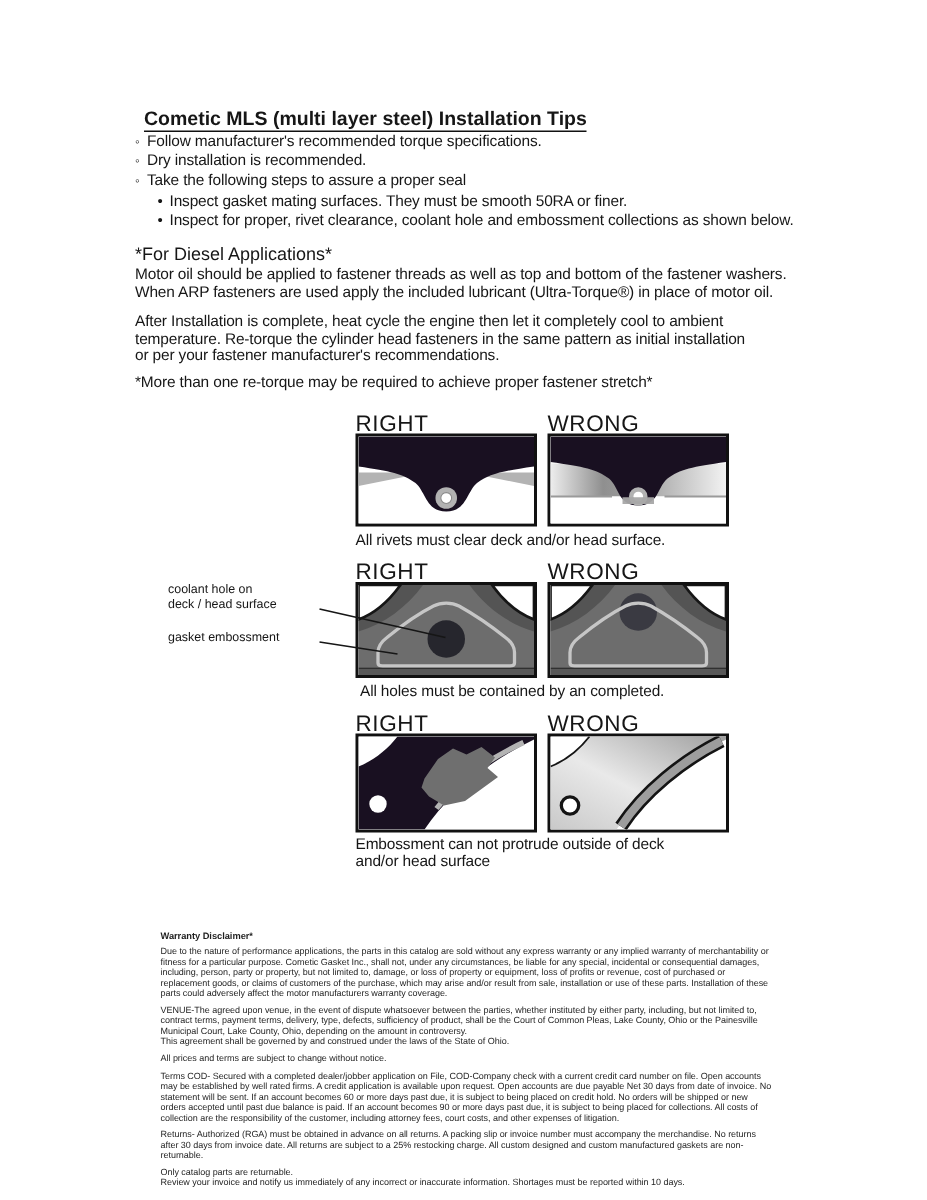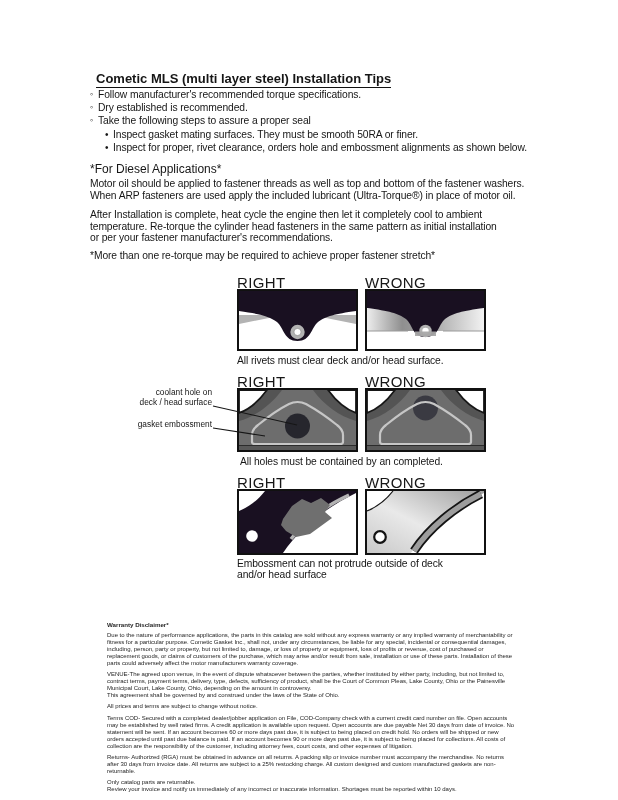--- a/index.html
+++ b/index.html
@@ -20,21 +20,21 @@
   .b-sub { padding-left:15px; }
   .b-sub .b-marker { width:8px; font-size:10px; }
   .heading { left:90px; top:118px; font-size:12px; font-weight:normal; }
   .body-p { left:90px; width:460px; font-size:10.3px; line-height:11.6px;
             letter-spacing:-0.1px; white-space:pre-line; }
   .diag-label { font-size:15px; letter-spacing:0.4px; }
   .diag-box { border:2px solid #111; background:#fff; box-sizing:border-box;
               width:121px; }
   .diag-box svg { display:block; }
   .caption { font-size:10.3px; letter-spacing:-0.1px; line-height:11.3px; white-space:pre-line; }
-  .anno { left:112px; width:100px; text-align:right; font-size:8.3px;
+  .anno { left:112px; width:100px; font-size:8.3px;
           line-height:9.6px; white-space:pre-line; }
   .legal { left:107px; top:577px; width:408px; font-size:6px; line-height:7.1px;
            letter-spacing:-0.02px; color:#1f1f1f; }
   .legal .lg-title { font-weight:bold; margin:0 0 3.5px 0; font-size:6.2px; }
   .legal p { margin:0 0 4px 0; white-space:pre-line; }
   .page-num { left:390px; top:762px; font-size:13px; color:#a21caf; letter-spacing:0.2px; }
   .overlay { pointer-events:none; z-index:6; }
 </style>
 </head>
 <body>
@@ -43,30 +43,30 @@
 
   <div class="abs doc-title">
     <span>Cometic MLS (multi layer steel) Installation Tips</span>
   </div>
 
   <div class="abs bullets">
     <div class="b-row">
       <span class="b-marker">◦</span><span>Follow manufacturer's recommended torque specifications.</span>
     </div>
     <div class="b-row">
-      <span class="b-marker">◦</span><span>Dry established is recommended.</span>
+      <span class="b-marker">◦</span><span>Dry installation is recommended.</span>
     </div>
     <div class="b-row">
       <span class="b-marker">◦</span><span>Take the following steps to assure a proper seal</span>
     </div>
     <div class="b-row b-sub">
       <span class="b-marker">•</span><span>Inspect gasket mating surfaces.  They must be smooth 50RA or finer.</span>
     </div>
     <div class="b-row b-sub">
-      <span class="b-marker">•</span><span>Inspect for proper, rivet clearance, orders hole and embossment alignments as shown below.</span>
+      <span class="b-marker">•</span><span>Inspect for proper, rivet clearance, coolant hole and embossment collections as shown below.</span>
     </div>
   </div>
 
   <div class="abs heading">*For Diesel Applications*</div>
   <div class="abs body-p" style="top:134px;">Motor oil should be applied to fastener threads as well as top and bottom of the fastener washers.
 When ARP fasteners are used apply the included lubricant (Ultra-Torque®) in place of motor oil.</div>
   <div class="abs body-p" style="top:165px;">After Installation is complete, heat cycle the engine then let it completely cool to ambient
 temperature. Re-torque the cylinder head fasteners in the same pattern as initial installation
 or per your fastener manufacturer's recommendations.</div>
   <div class="abs body-p" style="top:206px;">*More than one re-torque may be required to achieve proper fastener stretch*</div>

